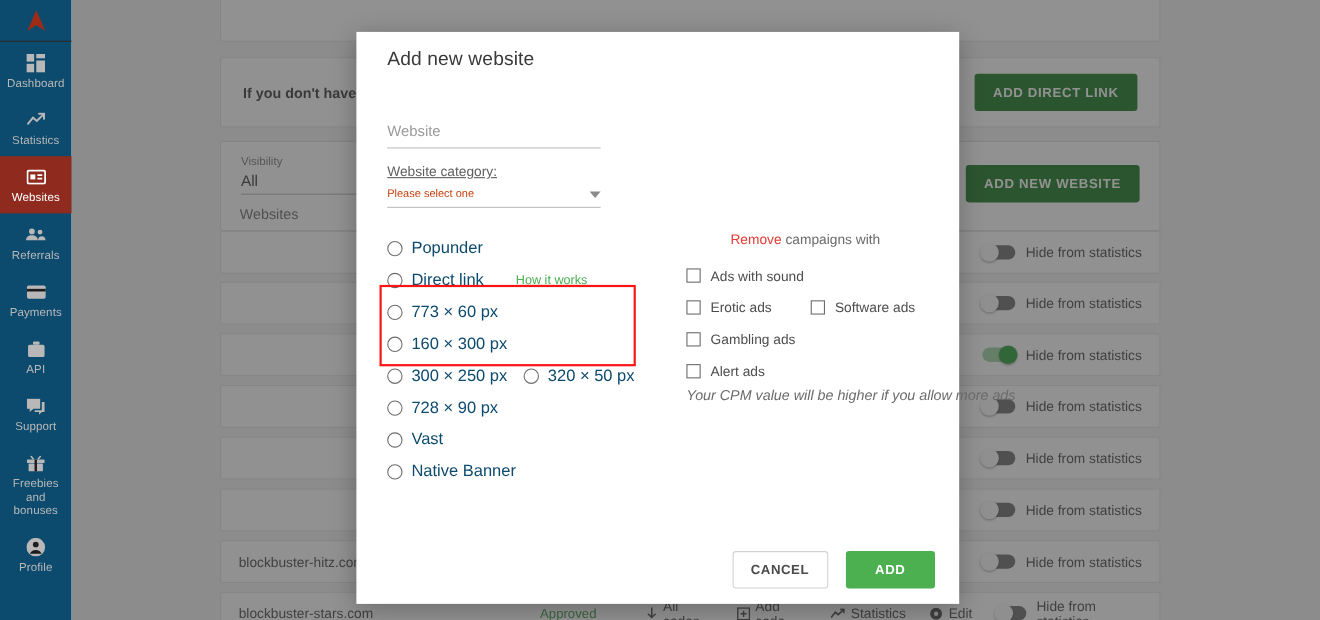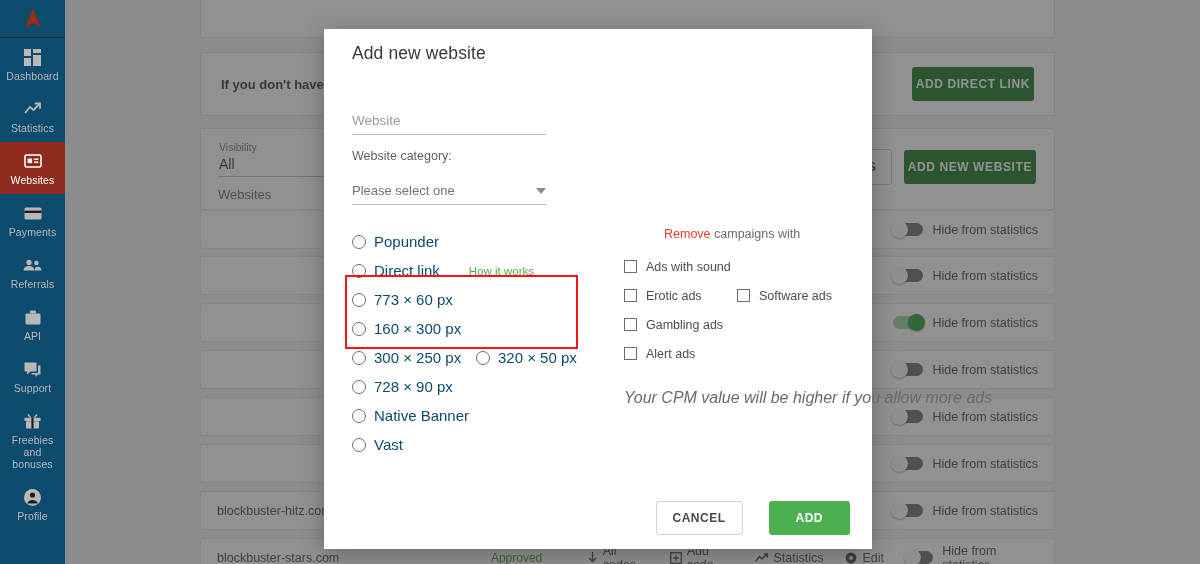--- a/index.html
+++ b/index.html
@@ -59,21 +59,21 @@
 
   .promo-card {
     left: 135px; top: 52px; width: 855px; height: 64px;
     display: flex; align-items: center; justify-content: space-between; padding: 0 20px;
   }
   .promo-text { font-size: 13px; color: #3d3d3d; font-weight: bold; }
 
   .btn-green {
     background: #1e7b26; color: #fff; border: none; border-radius: 3px;
     font-size: 12px; font-weight: bold; letter-spacing: .6px;
-    padding: 10px 4px; cursor: pointer; font-family: "Liberation Sans", sans-serif;
+    padding: 10px 17px; cursor: pointer; font-family: "Liberation Sans", sans-serif;
   }
 
   .filter-card {
     left: 135px; top: 128px; width: 855px; height: 82px;
     display: flex; align-items: flex-start; justify-content: space-between; padding: 12px 18px 0 18px;
   }
   .vis-group { width: 130px; }
   .vis-label { font-size: 10.5px; color: #7d7d7d; margin-bottom: 3px; }
   .vis-sel {
     display: flex; align-items: center; justify-content: space-between;
@@ -124,25 +124,25 @@
     margin: 47px 0 0 14px; width: 194px;
     border-bottom: 1px solid #bdbdbd; padding-bottom: 5px;
   }
   .field input {
     border: none; outline: none; width: 100%;
     font-size: 13.5px; color: #3a3a3a; font-family: "Liberation Sans", sans-serif;
     background: transparent;
   }
   .field input::placeholder { color: #9a9a9a; }
 
-  .cat-label { margin: 14px 0 0 14px; font-size: 12.5px; color: #5f5f5f; }
+  .cat-label { margin: 14px 0 0 14px; font-size: 12.5px; color: #5f5f5f; text-decoration: underline; }
   .cat-select {
-    margin: 20px 0 0 14px; width: 194px; border-bottom: 1px solid #bdbdbd;
+    margin: 8px 0 0 14px; width: 194px; border-bottom: 1px solid #bdbdbd;
     padding-bottom: 6px; display: flex; align-items: center; justify-content: space-between;
-    font-size: 13px; color: #737373; cursor: pointer;
+    font-size: 10px; color: #c2410c; cursor: pointer;
   }
   .caret-sm { width:0;height:0;border-left:5px solid transparent;border-right:5px solid transparent;border-top:6px solid #8a8a8a; }
 
   .cols { display: flex; margin-top: 22px; }
   .col-left { width: 290px; position: relative; padding-left: 14px; }
   .col-right { width: 236px; padding-left: 4px; }
 
   .sec-label { font-size: 12.5px; color: #6a6a6a; margin-bottom: 11px; }
   .sec-label .rm { color: #e23b34; margin-left: 40px; }
 
@@ -164,25 +164,25 @@
     position: absolute; left: 7px; top: 48px; width: 233px; height: 74px;
     border: 2.5px solid #fb1414; pointer-events: none;
   }
 
   .chk-grid { display: flex; flex-wrap: wrap; }
   .chk { display: flex; align-items: center; gap: 9px; height: 29px; cursor: pointer; }
   .chk.k1 { width: 113px; }
   .chk.k2 { width: 120px; }
   .box { width: 13px; height: 13px; border: 1.6px solid #6d6d6d; flex: 0 0 13px; }
   .chk-text { font-size: 12.5px; color: #4d4d4d; white-space: nowrap; }
-  .cpm-note { margin-top: 21px; font-size: 16px; font-style: italic; color: #6a6a6a; white-space: nowrap; }
+  .cpm-note { font-size: 13px; font-style: italic; color: #6a6a6a; white-space: nowrap; }
 
   .modal-actions {
     position: absolute; right: 22px; bottom: 14px;
-    display: flex; align-items: center; gap: 26px;
+    display: flex; align-items: center; gap: 16px;
   }
   .btn-cancel {
     background: #fff; border: 1px solid #d2d2d2; border-radius: 3px;
     padding: 9px 16px; font-size: 12px; font-weight: bold; color: #4a4a4a;
     letter-spacing: .5px; cursor: pointer; font-family: "Liberation Sans", sans-serif;
   }
   .btn-add {
     background: #4caf50; border: none; border-radius: 3px;
     padding: 10px 27px; font-size: 12px; font-weight: bold; color: #fff;
     letter-spacing: .5px; cursor: pointer; font-family: "Liberation Sans", sans-serif;
@@ -225,37 +225,37 @@
             <svg width="18" height="14" viewBox="0 0 18 14" fill="none" stroke="currentColor" stroke-width="1.6">
               <rect x="1" y="1" width="16" height="12" rx="1.5"></rect>
               <rect x="3.6" y="4.6" width="4.5" height="4.5" fill="currentColor" stroke="none"></rect>
               <path d="M10 5.2 H14.4 M10 8.3 H14.4"></path>
             </svg>
           </span>
           <span class="nav-label">Websites</span>
         </div>
         <div class="nav-item">
           <span class="nav-icon">
-            <svg width="18" height="13" viewBox="0 0 18 13" fill="currentColor">
-              <rect x="0.5" y="0.5" width="17" height="12" rx="1.6"></rect>
-              <rect x="0.5" y="3.6" width="17" height="2.4" fill="#1d1d1d"></rect>
-            </svg>
-          </span>
-          <span class="nav-label">Payments</span>
-        </div>
-        <div class="nav-item">
-          <span class="nav-icon">
             <svg width="19" height="12" viewBox="0 0 19 12" fill="currentColor">
               <circle cx="6" cy="3.4" r="2.6"></circle>
               <circle cx="13.4" cy="4" r="2.2"></circle>
               <path d="M0.6 11.5c0-3 2.4-4.6 5.4-4.6s5.4 1.6 5.4 4.6z"></path>
               <path d="M11.6 11.5c0-2.4 1.2-3.8 3.4-3.8 2 0 3.4 1.4 3.4 3.8z"></path>
             </svg>
           </span>
           <span class="nav-label">Referrals</span>
+        </div>
+        <div class="nav-item">
+          <span class="nav-icon">
+            <svg width="18" height="13" viewBox="0 0 18 13" fill="currentColor">
+              <rect x="0.5" y="0.5" width="17" height="12" rx="1.6"></rect>
+              <rect x="0.5" y="3.6" width="17" height="2.4" fill="#1d1d1d"></rect>
+            </svg>
+          </span>
+          <span class="nav-label">Payments</span>
         </div>
         <div class="nav-item">
           <span class="nav-icon">
             <svg width="16" height="15" viewBox="0 0 16 15" fill="currentColor">
               <rect x="5" y="0.5" width="6" height="3" rx="1"></rect>
               <rect x="0.5" y="3.5" width="15" height="11" rx="1.4"></rect>
             </svg>
           </span>
           <span class="nav-label">API</span>
         </div>
@@ -725,27 +725,27 @@
               <span class="opt-text">300 × 250 px</span>
             </div>
             <div class="opt c1">
               <span class="radio"></span>
               <span class="opt-text">320 × 50 px</span>
             </div>
             <div class="opt c2">
               <span class="radio"></span>
               <span class="opt-text">728 × 90 px</span>
             </div>
+            <div class="opt c2">
+              <span class="radio"></span>
+              <span class="opt-text">Vast</span>
+            </div>
             <div class="opt c1">
               <span class="radio"></span>
               <span class="opt-text">Native Banner</span>
-            </div>
-            <div class="opt c2">
-              <span class="radio"></span>
-              <span class="opt-text">Vast</span>
             </div>
             <div class="opt c1"></div>
             <div class="opt c2"></div>
           </div>
         <div class="redbox"></div>
       </div>
 
       <div class="col-right">
         <div class="sec-label">
           <span class="rm">Remove</span><span> campaigns with</span>

